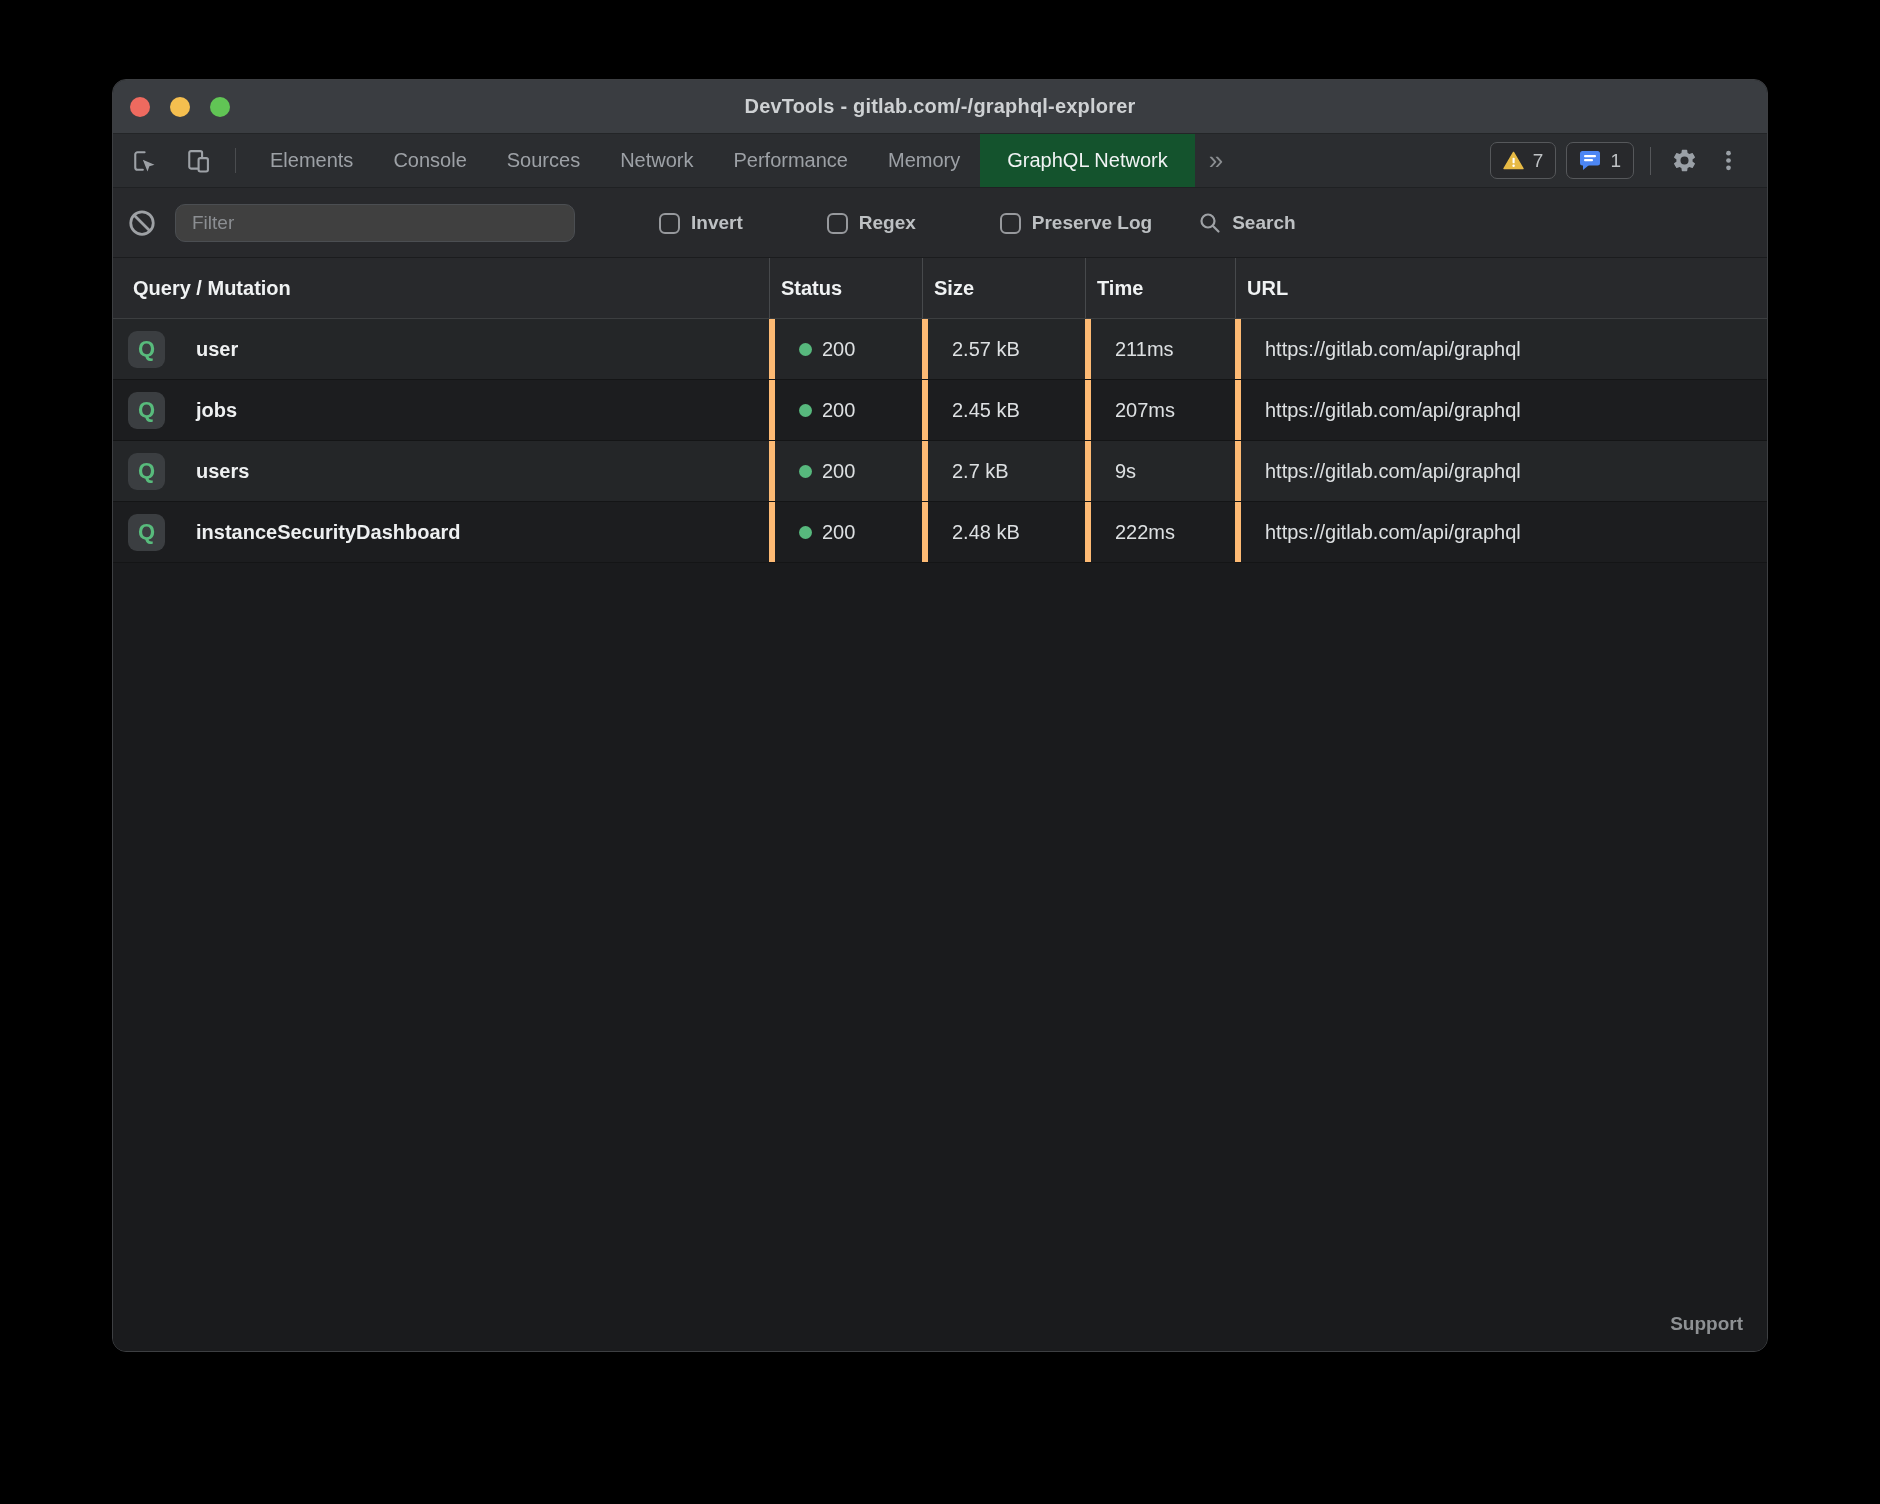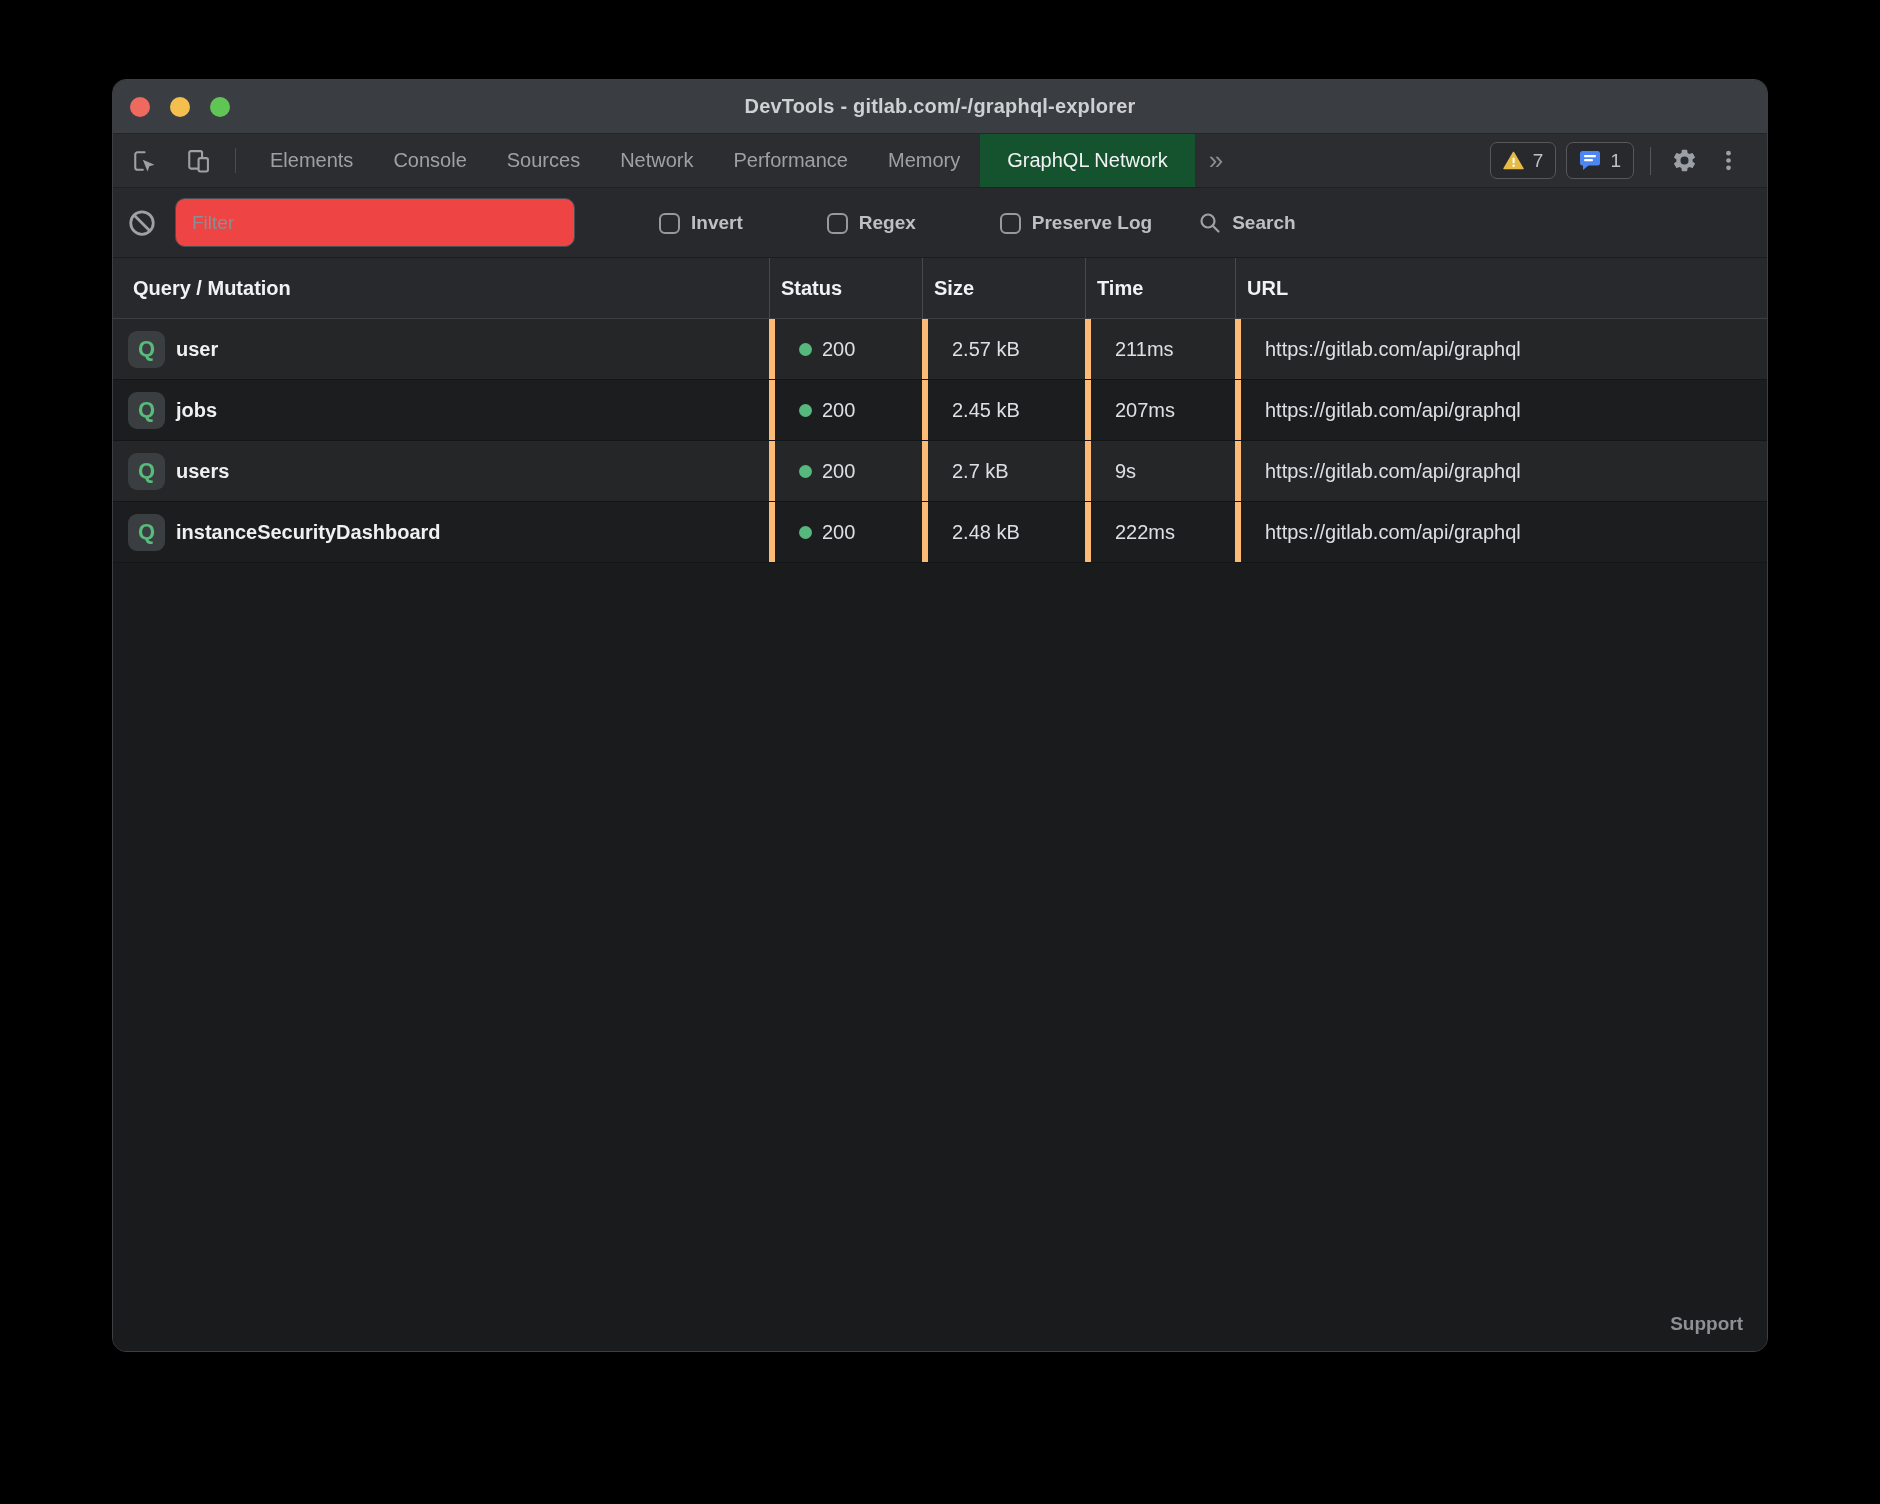--- a/index.html
+++ b/index.html
@@ -53,22 +53,22 @@
   .gear-btn, .kebab-btn { display:flex; align-items:center; justify-content:center; width:34px; height:34px; }
 
   
   .toolbar {
     height:70px; flex:0 0 70px; background:#28292c;
     display:flex; align-items:center;
     border-bottom:1px solid #1b1c1e;
   }
   .block-btn { margin-left:14px; display:flex; align-items:center; }
   .filter-input {
-    margin-left:18px; width:400px; height:49px;
-    background:#ef4444; border:1.5px solid #4b4e52; border-radius:10px;
+    margin-left:18px; width:400px; height:38px;
+    background:#404040; border:1.5px solid #4b4e52; border-radius:10px;
     color:#e6e8ea; font-size:19px; padding:0 16px; outline:none;
     font-family:"Liberation Sans", sans-serif;
   }
   .filter-input::placeholder { color:#8b8e92; }
   .check-group { display:flex; align-items:flex-end; margin-left:36px;padding-left:48px; }
   .checkbox {
     width:21px; height:21px; border:2px solid #97999d; border-radius:6px;
     background:transparent; display:inline-block;
   }
   .check-label { margin-left:11px; color:#bdc0c3; font-size:19px; font-weight:bold; white-space:nowrap; }
@@ -88,21 +88,21 @@
   .row.odd  { background:#242628; }
   .row.even { background:#1c1d1f; }
   .td { height:100%; display:flex; align-items:center; padding-left:11px; color:#dde0e2; font-size:20px; }
   .td.bordered { border-left:6px solid #fdba74;padding-left:24px; }
   .cell-query { padding-left:15px; gap:11px; }
   .qbadge {
     width:37px; height:37px; flex:0 0 37px; border-radius:9px; background:#3b3e41;
     display:flex; align-items:center; justify-content:center;
     color:#58bb7c; font-size:22px; font-weight:bold;
   }
-  .qname { color:#eef0f1; font-weight:bold; }
+  .qname { color:#eef0f1; font-weight:bold;margin-left:20px; }
   .status-dot { width:13px; height:13px; border-radius:50%; background:#57b87d; margin-right:10px; flex:0 0 13px; }
 
   .filler { flex:1 1 auto; background:#1a1b1d; position:relative; }
   .support {
     position:absolute; right:24px; bottom:16px;
     color:#8e9194; font-size:19px; font-weight:bold;
   }
   svg { display:block; }
 </style>
 </head>

